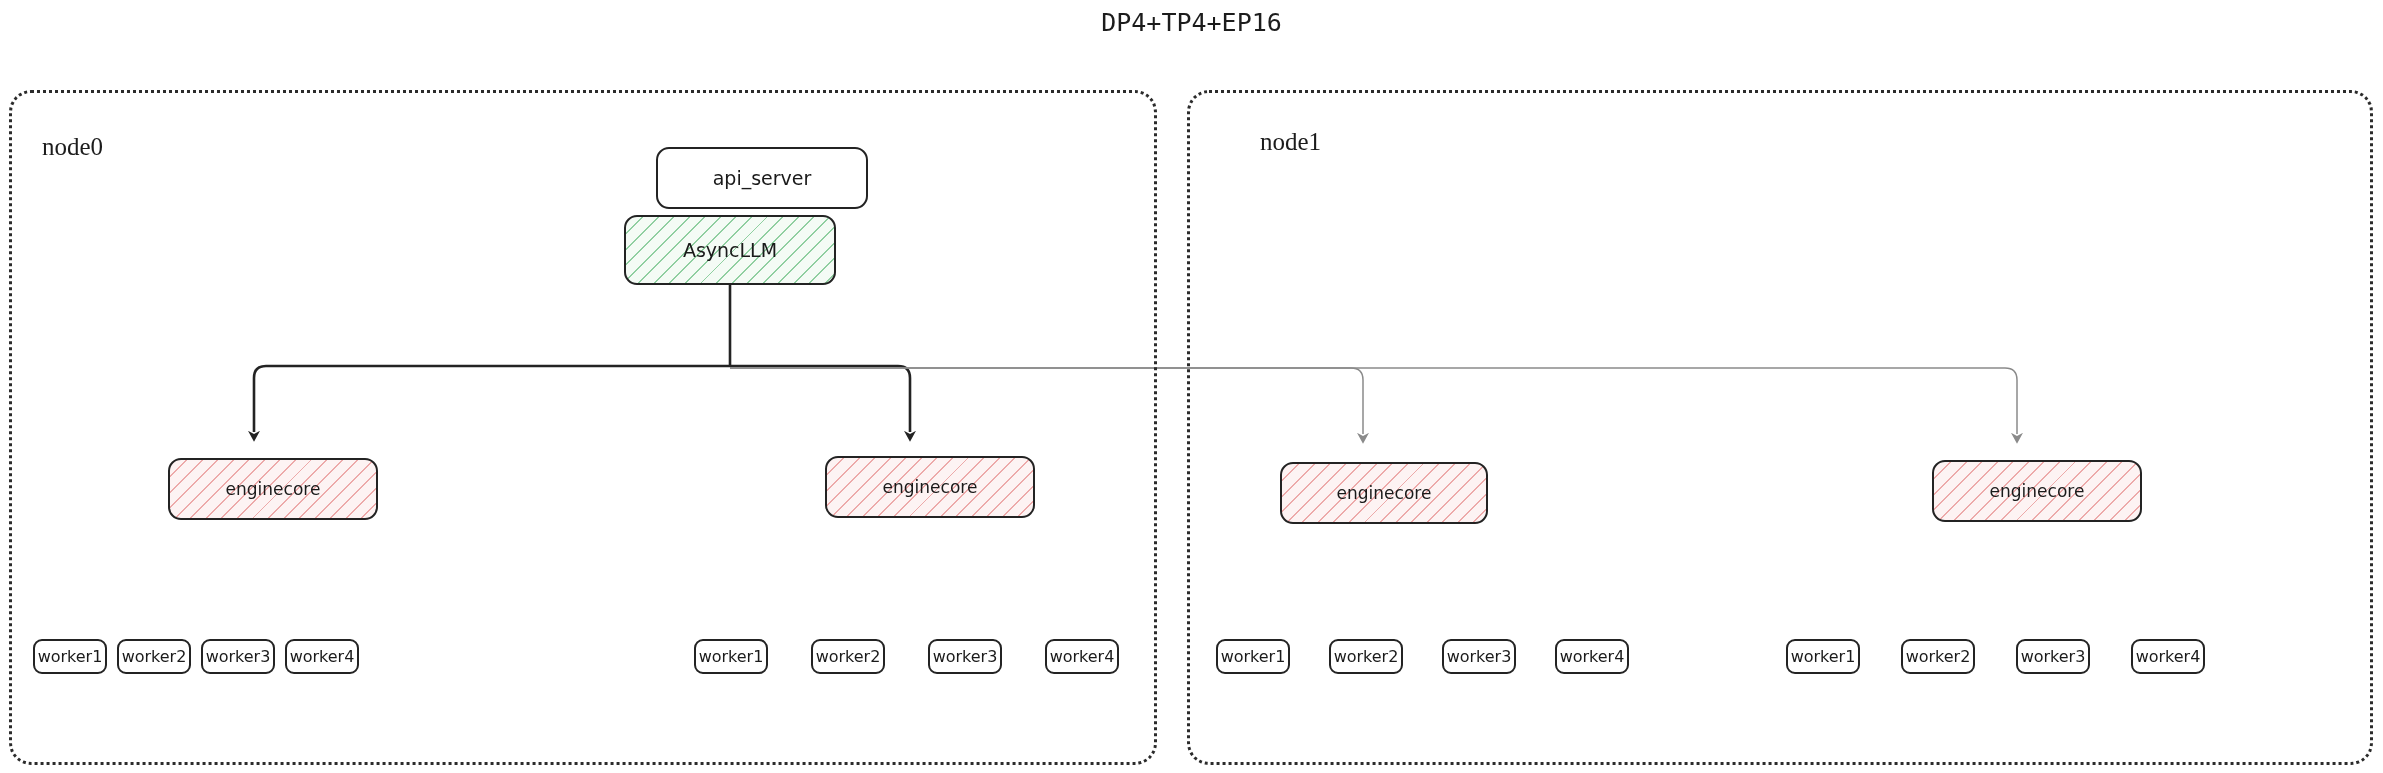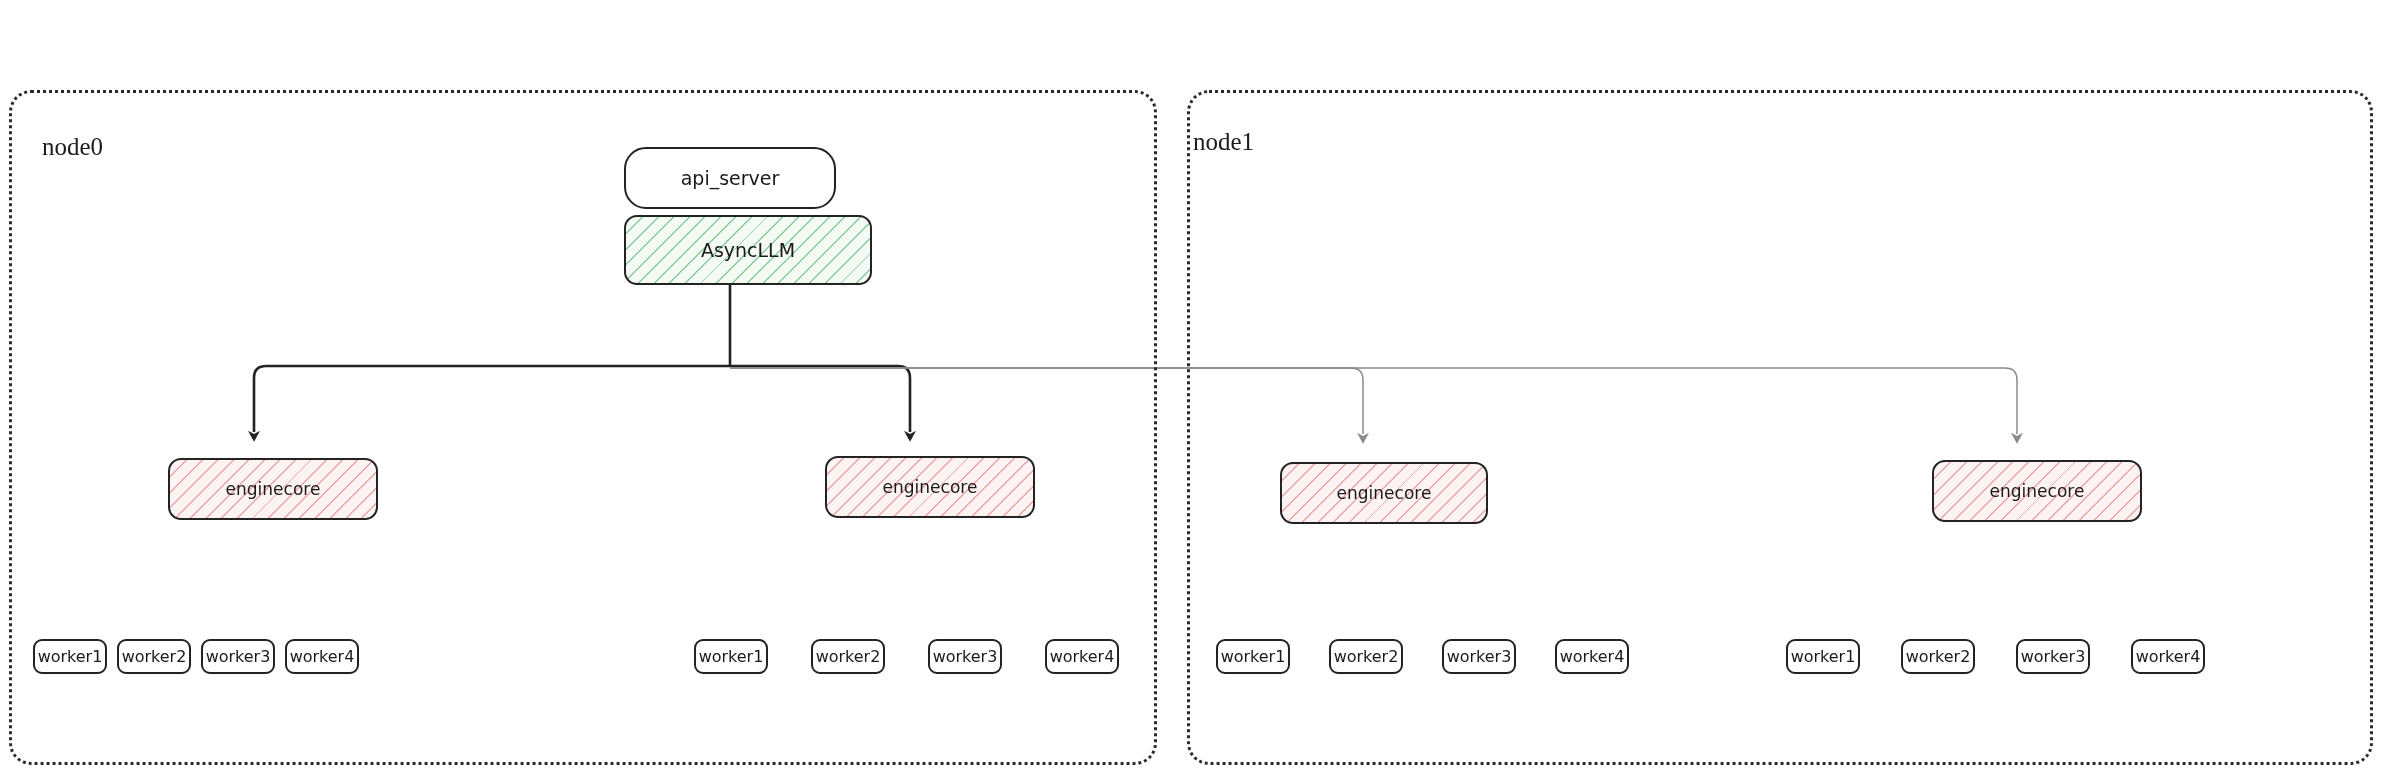--- a/index.html
+++ b/index.html
@@ -68,21 +68,22 @@
     background: #ffffff;
     display: flex;
     align-items: center;
     justify-content: center;
     color: #1a1a1a;
     white-space: nowrap;
   }
 
   .box.api {
     font-size: 19px;
-    border-radius: 22px;
+    border-radius: 13px;
+    margin-left: 32px;
   }
 
   .box.asyncllm {
     font-size: 19px;
     border-radius: 13px;
     background-color: #f4fbf5;
     background-image: repeating-linear-gradient(
         135deg,
         rgba(60,170,90,0.55) 0px,
         rgba(60,170,90,0.55) 1.4px,
@@ -107,20 +108,21 @@
     font-size: 16px;
     border-radius: 9px;
     border-width: 2px;
   }
 </style>
 </head>
 <body>
 
 <div id="canvas">
 
+  <div id="diagram-title">DP4+TP4+EP16</div>
 
   <svg id="edges" viewBox="0 0 2383 773" width="2383" height="773" xmlns="http://www.w3.org/2000/svg">
     <defs>
       <marker id="arrow-dark" markerWidth="11" markerHeight="13" refX="1.2" refY="6" orient="auto" markerUnits="userSpaceOnUse">
         <path d="M0,0 L11,6 L0,12 L3.2,6 Z" fill="#232323"></path>
       </marker>
       <marker id="arrow-light" markerWidth="11" markerHeight="13" refX="1.2" refY="6" orient="auto" markerUnits="userSpaceOnUse">
         <path d="M0,0 L11,6 L0,12 L3.2,6 Z" fill="#8a8a8a"></path>
       </marker>
     </defs>
@@ -133,25 +135,25 @@
 
     <path d="M730,368 L1351,368 Q1363,368 1363,380 L1363,434" fill="none" stroke="#8a8a8a" stroke-width="1.5" marker-end="url(#arrow-light)"></path>
 
     <path d="M730,368 L2005,368 Q2017,368 2017,380 L2017,434" fill="none" stroke="#8a8a8a" stroke-width="1.5" marker-end="url(#arrow-light)"></path>
   </svg>
 
   <div class="cluster" id="cluster-node0" style="left:9px; top:90px; width:1148px; height:675px;"></div>
   <div class="cluster-label" style="left:42px; top:133px;">node0</div>
 
   <div class="cluster" id="cluster-node1" style="left:1187px; top:90px; width:1186px; height:675px;"></div>
-  <div class="cluster-label" style="left:1193px; top:128px;">node1</div>
+  <div class="cluster-label" style="left:1260px; top:128px;">node1</div>
 
   <div class="box api" style="left:624px; top:147px; width:212px; height:62px;">api_server</div>
 
-  <div class="box asyncllm" style="left:624px; top:215px; width:248px; height:70px;">AsyncLLM</div>
+  <div class="box asyncllm" style="left:624px; top:215px; width:212px; height:70px;">AsyncLLM</div>
 
   <div class="box enginecore" style="left:148px; top:458px; width:210px; height:62px;">enginecore</div>
 
   <div class="box enginecore" style="left:805px; top:456px; width:210px; height:62px;">enginecore</div>
 
   <div class="box enginecore" style="left:1260px; top:462px; width:208px; height:62px;">enginecore</div>
 
   <div class="box enginecore" style="left:1912px; top:460px; width:210px; height:62px;">enginecore</div>
 
   <div class="box worker" style="left:33px;  top:639px; width:74px; height:35px;">worker1</div>

